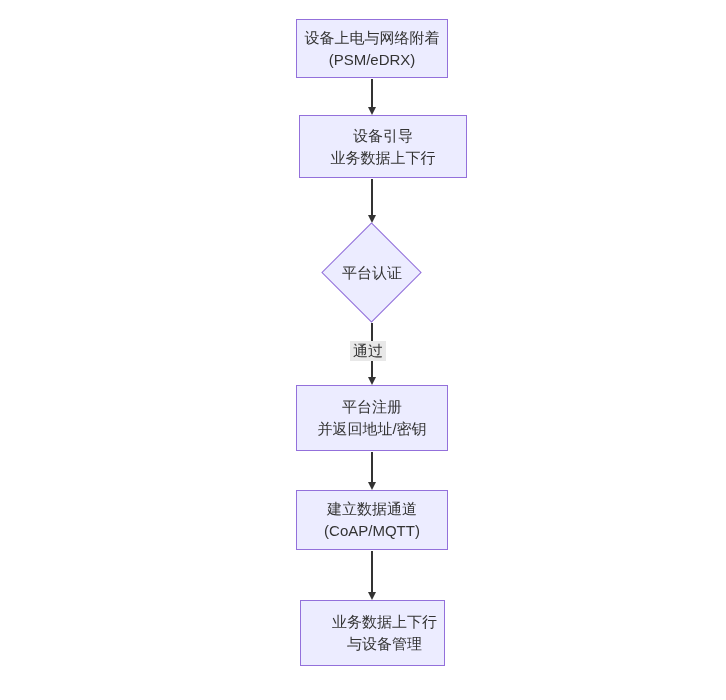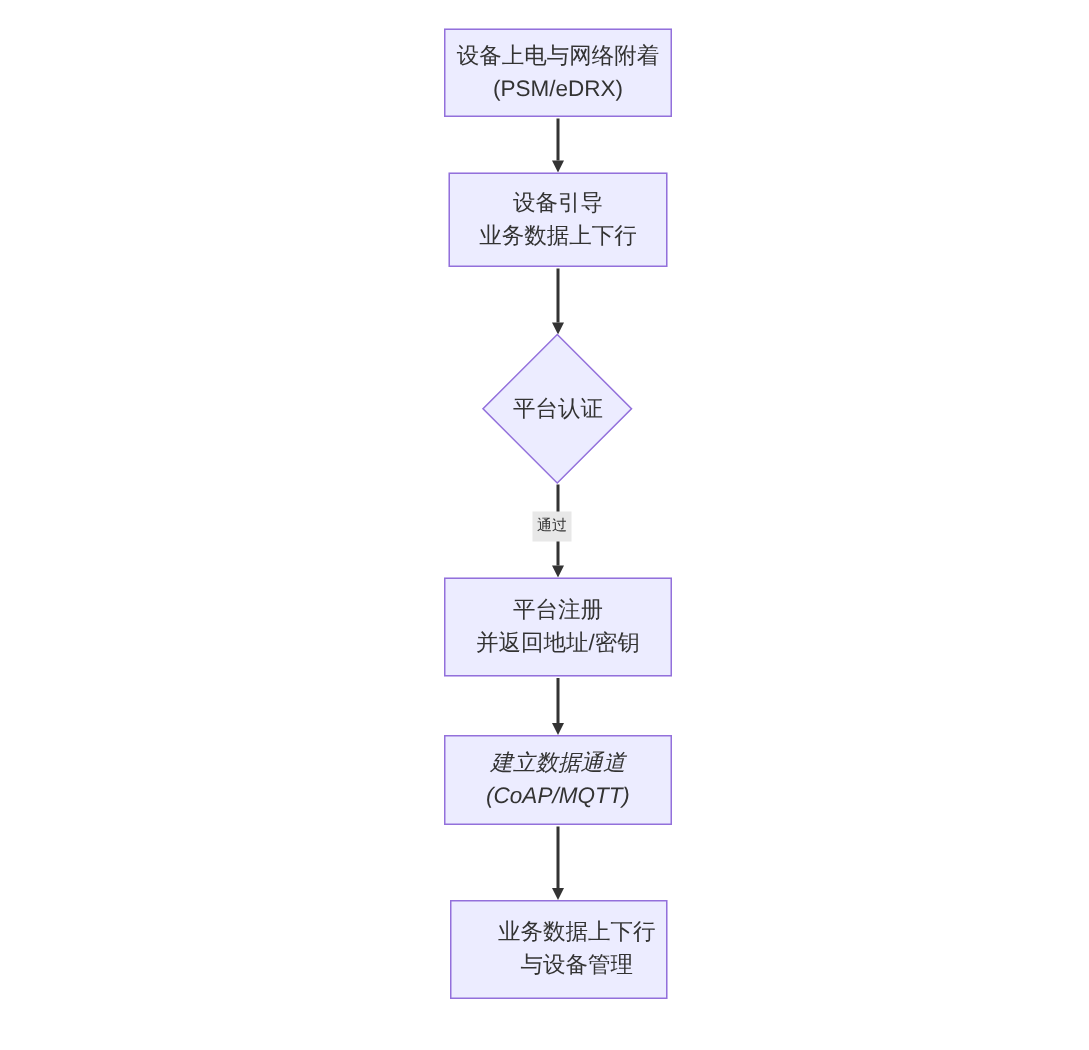--- a/index.html
+++ b/index.html
@@ -56,39 +56,39 @@
     height: 0;
     border-left: 4px solid transparent;
     border-right: 4px solid transparent;
     border-top: 8px solid var(--edge-color, #333333);
   }
   .edge-label {
     position: absolute;
     transform: translateX(-50%);
     background: var(--edge-label-bg, #e8e8e8);
     padding: 0 3px;
-    font-size: 10px;
+    font-size: 15px;
     line-height: 20px;
     white-space: nowrap;
   }
 </style>
 </head>
 <body>
 
 <div class="canvas">
 
   <div class="node" style="left:296px; top:19px; width:152px; height:59px;">
     <div>设备上电与网络附着</div>
     <div>(PSM/eDRX)</div>
   </div>
 
   <div class="edge-line" style="left:371px; top:79px; height:28px;"></div>
   <div class="arrowhead" style="left:368px; top:107px;"></div>
 
-  <div class="node" style="left:299px; top:115px; width:146px; height:63px;">
+  <div class="node" style="left:299px; top:115px; width:168px; height:63px;">
     <div>设备引导</div>
     <div>业务数据上下行</div>
   </div>
 
   <div class="edge-line" style="left:371px; top:179px; height:36px;"></div>
   <div class="arrowhead" style="left:368px; top:215px;"></div>
 
   <div class="diamond-shape" style="left:336px; top:237px; width:71px; height:71px;"></div>
   <div class="diamond-label" style="left:322px; top:253px; width:100px; height:40px;">平台认证</div>
 
@@ -97,21 +97,21 @@
   <div class="arrowhead" style="left:368px; top:377px;"></div>
 
   <div class="node" style="left:296px; top:385px; width:152px; height:66px;">
     <div>平台注册</div>
     <div>并返回地址/密钥</div>
   </div>
 
   <div class="edge-line" style="left:371px; top:452px; height:30px;"></div>
   <div class="arrowhead" style="left:368px; top:482px;"></div>
 
-  <div class="node" style="left:296px; top:490px; width:152px; height:60px;font-style:italic;">
+  <div class="node" style="left:296px; top:490px; width:152px; height:60px;">
     <div>建立数据通道</div>
     <div>(CoAP/MQTT)</div>
   </div>
 
   <div class="edge-line" style="left:371px; top:551px; height:41px;"></div>
   <div class="arrowhead" style="left:368px; top:592px;"></div>
 
   <div class="node" style="left:300px; top:600px; width:145px; height:66px;padding-left:24px;">
     <div>业务数据上下行</div>
     <div>与设备管理</div>

